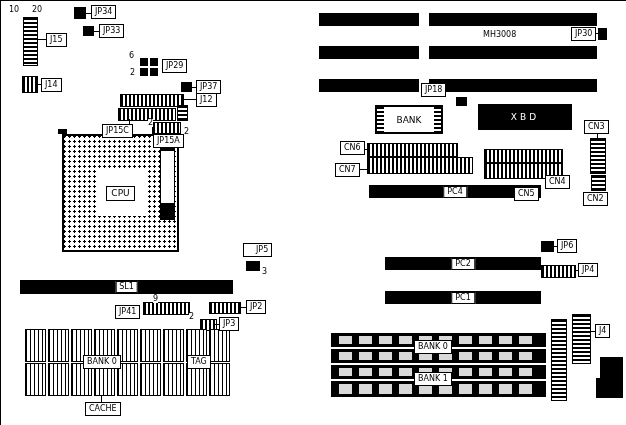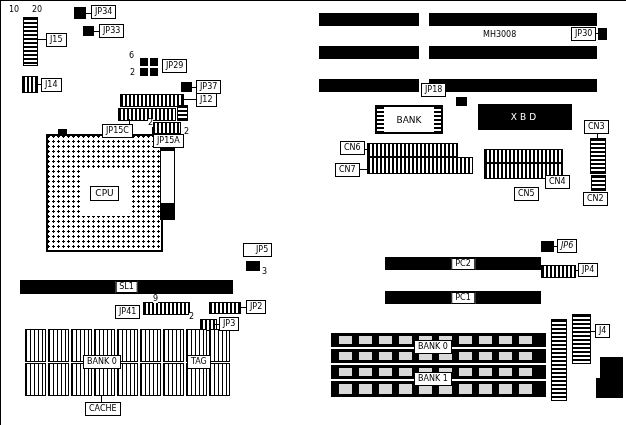--- a/index.html
+++ b/index.html
@@ -10,21 +10,21 @@
   .hstripe{position:absolute;border:1px solid #000;background:repeating-linear-gradient(90deg,#000 0 2px,#fff 2px 4px);z-index:2;}
   .vstripe{position:absolute;border:1px solid #000;background:repeating-linear-gradient(180deg,#000 0 2px,#fff 2px 4px);z-index:2;}
   .lbl{position:absolute;background:#fff;border:1px solid #000;font-size:8px;line-height:1;padding:2px 3px;white-space:nowrap;z-index:8;}
   .slotlbl{position:absolute;left:50%;top:50%;transform:translate(-50%,-50%);background:#fff;border:1px solid #000;
            font-size:8px;line-height:1;padding:1px 3px;white-space:nowrap;z-index:6;}
   .ann{position:absolute;font-size:8px;line-height:1;z-index:8;background:#fff;}
   .ln{position:absolute;background:#000;z-index:3;}
   .chip{position:absolute;width:19px;height:31px;border:1px solid #000;
         background:repeating-linear-gradient(90deg,#000 0 1px,#fff 1px 4px);z-index:2;}
   .cpu{position:absolute;border:2px solid #000;background:#fff;
-       background-image:radial-gradient(circle,#000 1px,transparent 1.3px);background-size:5px 5px;background-position:3px 3px;z-index:1;}
+       background-image:radial-gradient(circle,#000 1px,transparent 1.3px);background-size:5px 5px;background-position:3px 3px;z-index:1;margin-left:16px;}
   .cpu-core{position:absolute;left:50%;top:50%;transform:translate(-50%,-50%);width:50px;height:46px;background:#fff;
             display:flex;align-items:center;justify-content:center;z-index:2;}
   .boxlbl{border:1px solid #000;background:#fff;font-size:9px;padding:2px 4px;line-height:1;}
   .vrm{position:absolute;border:1px solid #000;background:#fff;z-index:2;}
   .vrm .captop{position:absolute;top:0;left:0;right:0;height:16px;background:#000;}
   .vrm .capbot{position:absolute;bottom:0;left:0;right:0;height:16px;background:#000;}
   .bios{position:absolute;display:flex;background:#fff;border:2px solid #000;z-index:2;}
   .bios .pins{width:7px;background:repeating-linear-gradient(180deg,#000 0 2px,#fff 2px 4px);}
   .bios .name{flex:1;display:flex;align-items:center;justify-content:center;font-size:9px;}
   .xbd{position:absolute;background:#000;color:#fff;display:flex;align-items:center;justify-content:center;
@@ -170,30 +170,33 @@
   <div class="hstripe" style="left:483px;top:162px;width:77px;height:14px;"></div>
   <div class="lbl" style="left:544px;top:174px;">CN4</div>
   <div class="lbl" style="left:513px;top:186px;">CN5</div>
 
   <div class="lbl" style="left:583px;top:119px;">CN3</div>
   <div class="ln" style="left:596px;top:133px;width:1px;height:4px;"></div>
   <div class="vstripe" style="left:589px;top:137px;width:14px;height:34px;"></div>
   <div class="vstripe" style="left:590px;top:174px;width:13px;height:14px;"></div>
   <div class="lbl" style="left:582px;top:191px;">CN2</div>
 
+  <div class="bar" style="left:368px;top:184px;width:172px;height:13px;">
+    <span class="slotlbl">PC4</span>
+  </div>
   <div class="bar" style="left:384px;top:256px;width:156px;height:13px;">
     <span class="slotlbl">PC2</span>
   </div>
   <div class="bar" style="left:384px;top:290px;width:156px;height:13px;">
     <span class="slotlbl">PC1</span>
   </div>
 
   <div class="blk" style="left:540px;top:240px;width:13px;height:11px;"></div>
   <div class="ln" style="left:553px;top:245px;width:3px;height:1px;"></div>
-  <div class="lbl" style="left:556px;top:238px;font-style:italic;">JP6</div>
+  <div class="lbl" style="left:556px;top:238px;">JP6</div>
 
   <div class="hstripe" style="left:540px;top:264px;width:33px;height:11px;"></div>
   <div class="ln" style="left:573px;top:269px;width:4px;height:1px;"></div>
   <div class="lbl" style="left:577px;top:262px;">JP4</div>
 
   <div class="simm" style="left:330px;top:332px;width:215px;height:14px;"></div>
   <div class="simm" style="left:330px;top:348px;width:215px;height:14px;"></div>
   <div class="simm" style="left:330px;top:364px;width:215px;height:14px;"></div>
   <div class="simm" style="left:330px;top:380px;width:215px;height:16px;"></div>
   <div class="lbl" style="left:413px;top:339px;">BANK 0</div>

